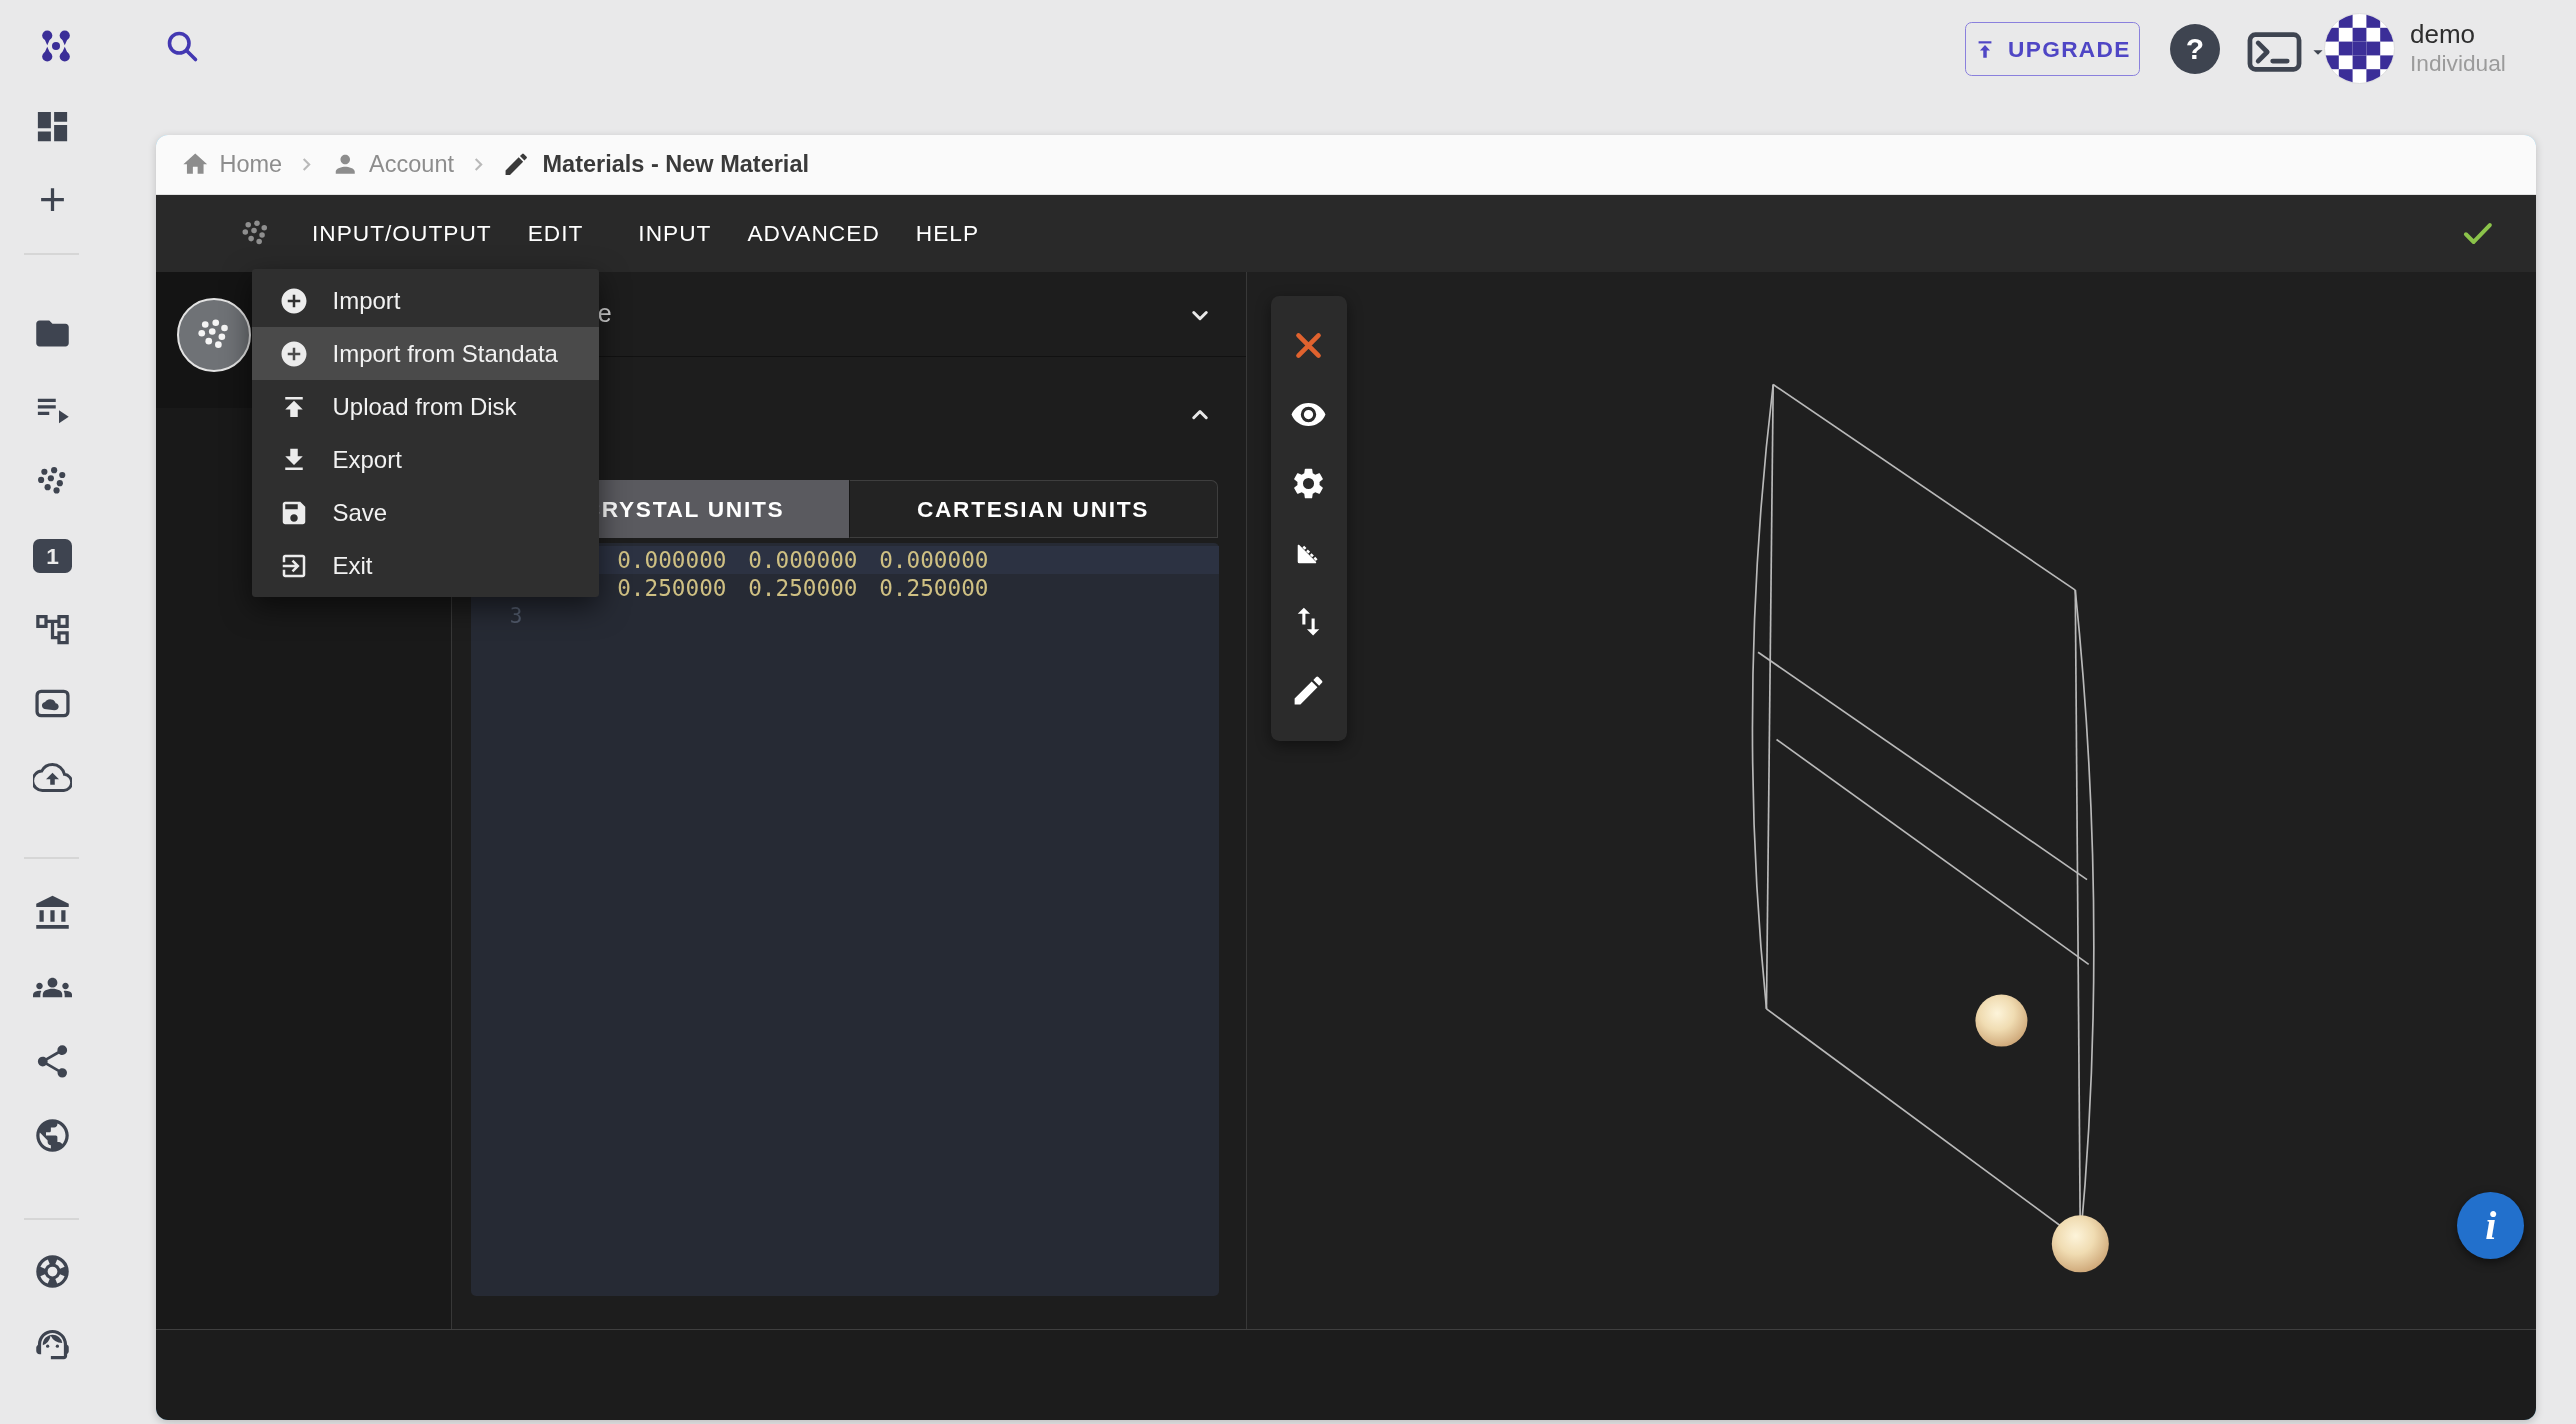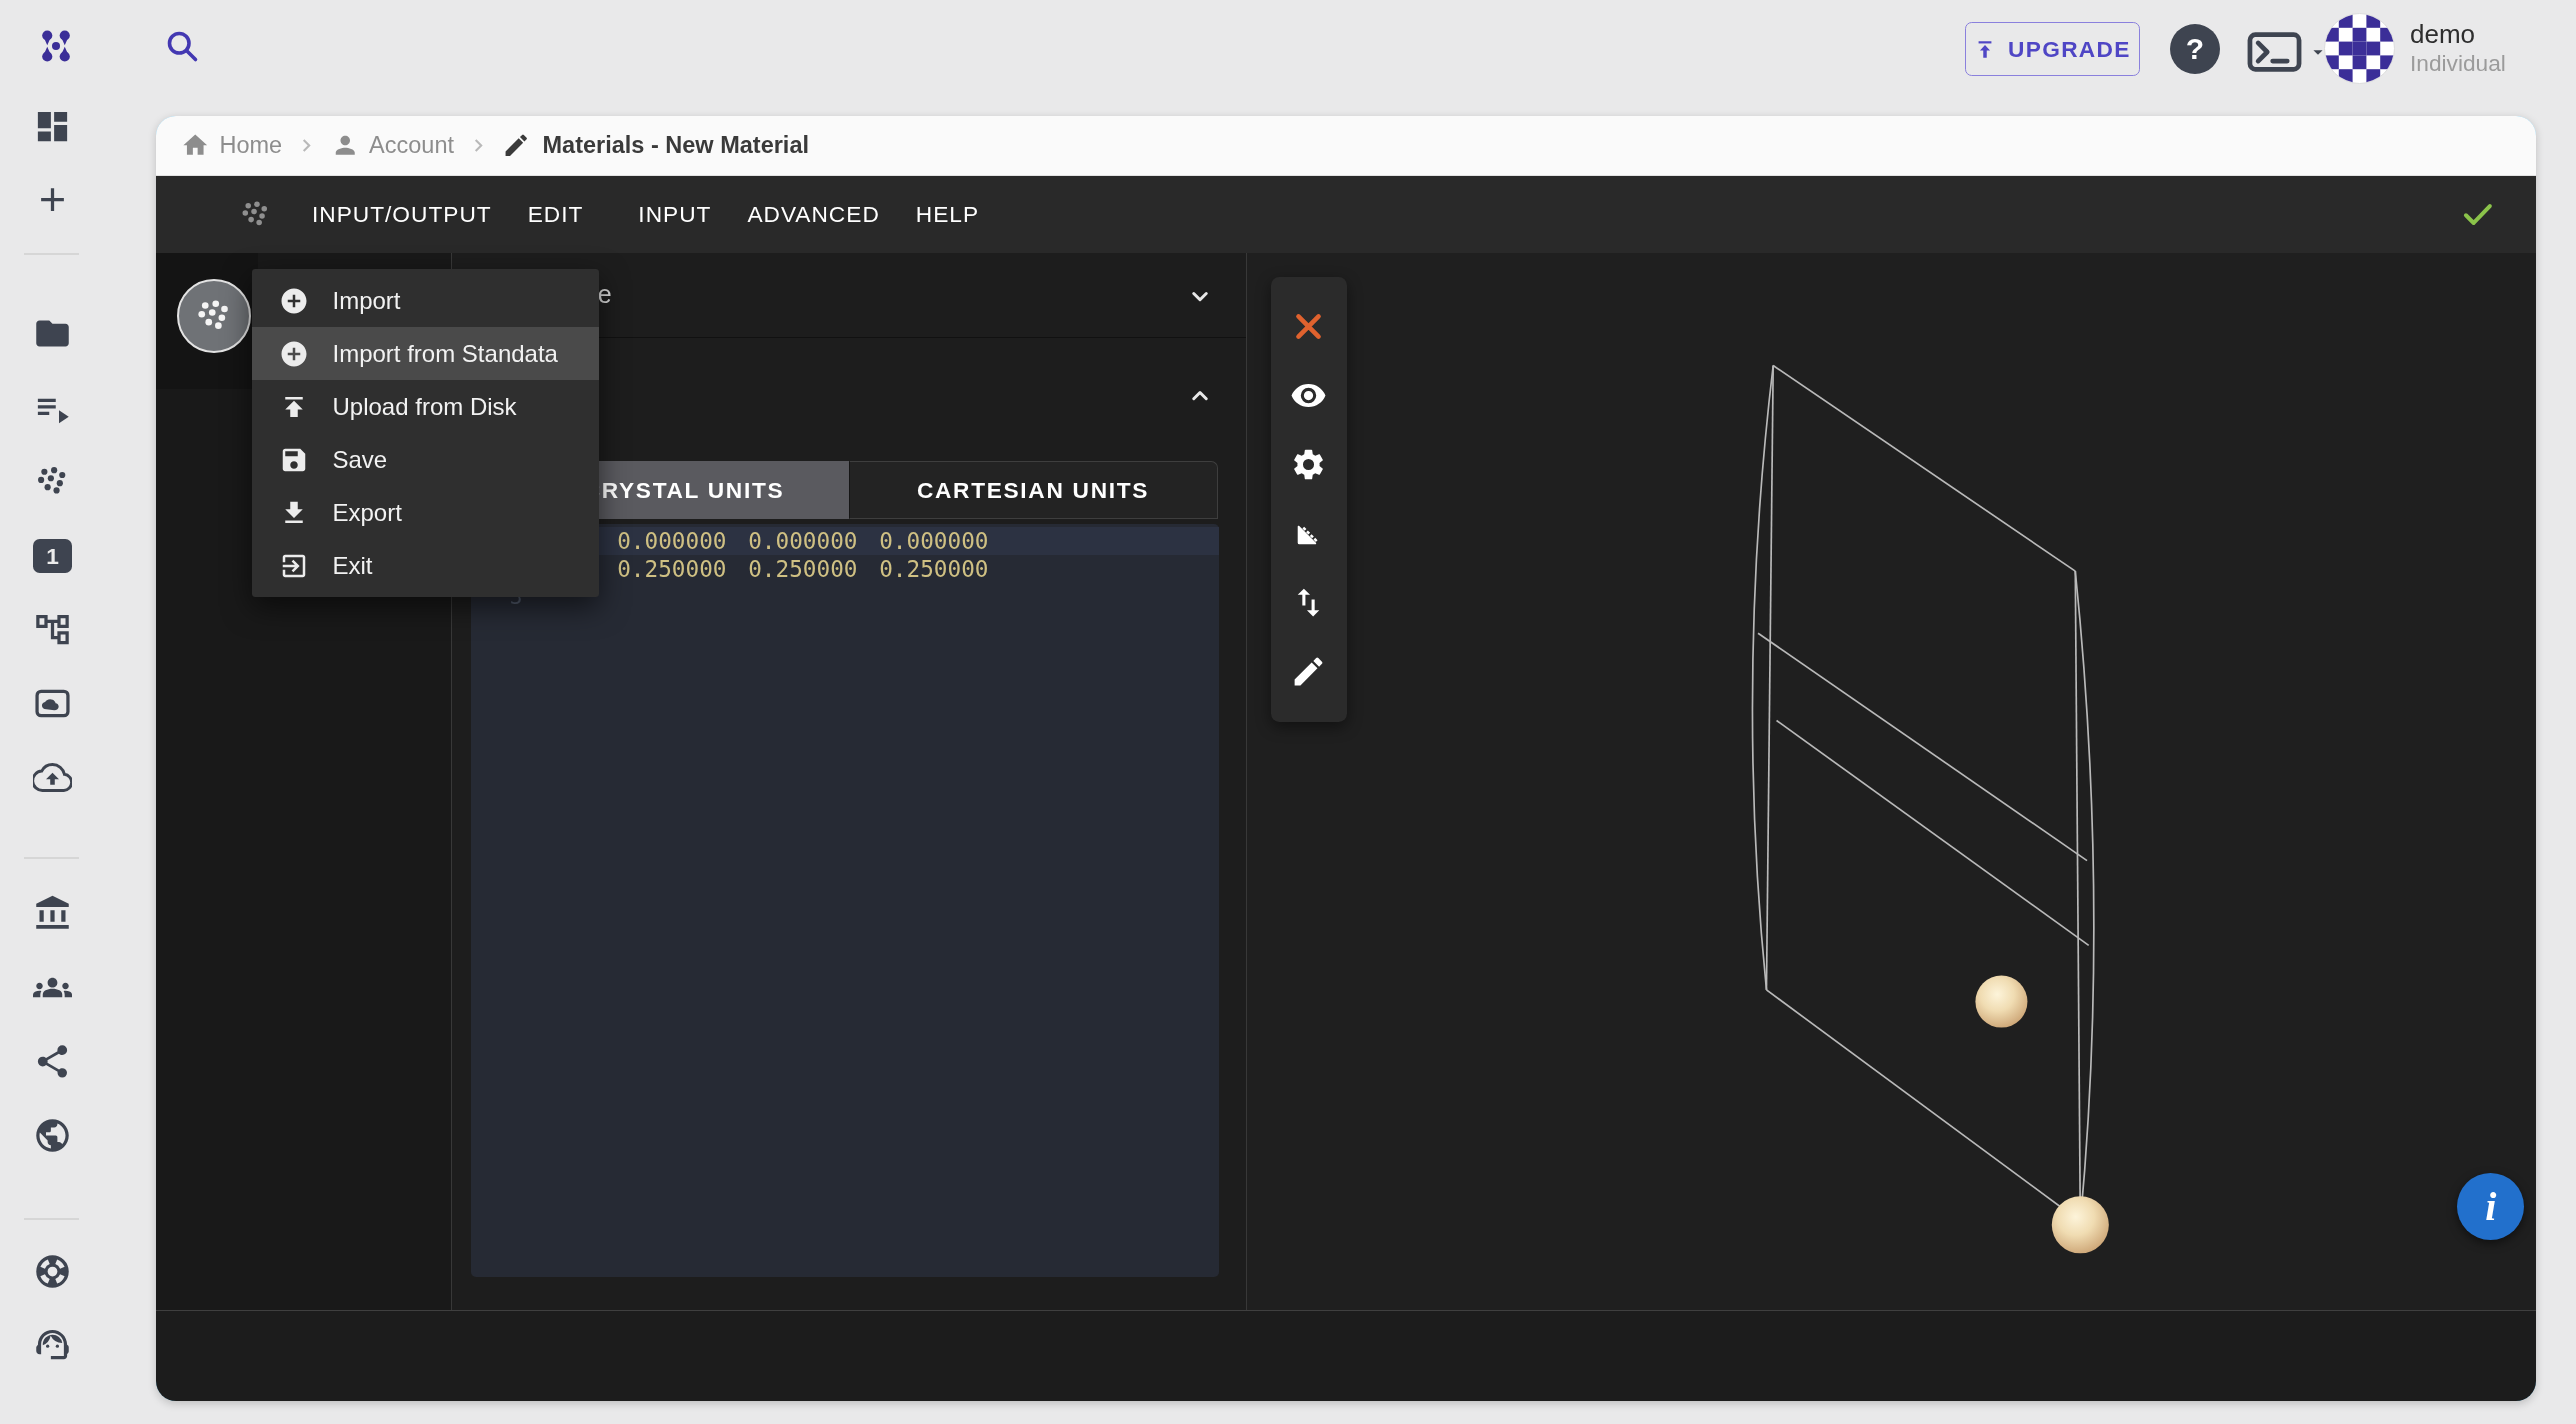--- a/index.html
+++ b/index.html
@@ -22,21 +22,21 @@
   .user-name{font-size:26px;color:#2e2e2e;line-height:30px;}
   .user-plan{font-size:22.7px;color:#9b9b9b;line-height:28.5px;}
 
   
   .rail-ic{position:absolute;left:33px;width:39px;height:39px;cursor:pointer;}
   .rail-div{position:absolute;left:23.5px;width:55px;height:1.7px;background:#d6d6d6;}
   .badge-one{position:absolute;left:33px;width:39px;height:34px;background:#3e4450;border-radius:6.7px;
     color:#ececec;font-size:22.7px;font-weight:bold;display:flex;align-items:center;justify-content:center;cursor:pointer;}
 
   
-  .card{position:absolute;left:156px;top:116px;width:2380px;height:1285px;border-radius:20px;
+  .card{position:absolute;left:156px;top:135px;width:2380px;height:1285px;border-radius:12px;
         overflow:hidden;box-shadow:0 2.5px 8.4px rgba(0,0,0,0.18);background:#7dd3fc;}
   .crumb{height:59px;background:#fafafa;border-bottom:0.8px solid #e2e2e2;display:flex;align-items:center;
          padding-left:25px;gap:11.7px;font-size:23.5px;color:#8d8d8d;}
   .crumb .cur{color:#3a3a3a;font-weight:600;}
   .crumb-link{display:flex;align-items:center;gap:10px;cursor:pointer;}
   .mbar{height:77px;background:#292929;display:flex;align-items:center;color:#fff;font-size:22.7px;
         font-weight:500;letter-spacing:1px;padding-left:48px;}
   .mitem{cursor:pointer;}
   .content{position:absolute;top:137px;left:0;right:0;bottom:90px;display:flex;}
   .colL{width:295px;background:#191919;border-right:0.8px solid #383838;position:relative;}
@@ -423,32 +423,32 @@
       <span>Import from Standata</span>
     </div>
     <div class="dd-item">
       <svg width="30" height="30" viewBox="0 0 24 24" fill="#ececec">
           <path d="M5 4v2h14V4H5zm4 10v6h6v-6h4l-7-7-7 7h4z"></path>
         </svg>
       <span>Upload from Disk</span>
     </div>
     <div class="dd-item">
       <svg width="30" height="30" viewBox="0 0 24 24" fill="#ececec">
+          <path d="M19 9h-4V3H9v6H5l7 7 7-7zM5 18v2h14v-2H5z"></path>
+        </svg>
+      <span>Export</span>
+    </div>
+    <div class="dd-item">
+      <svg width="30" height="30" viewBox="0 0 24 24" fill="#ececec">
           <path d="M17 3H5c-1.11 0-2 .9-2 2v14c0 1.1.89 2 2 2h14c1.1 0 2-.9 2-2V7l-4-4zm-5 16c-1.66 0-3-1.34-3-3s1.34-3 3-3 3 1.34 3 3-1.34 3-3 3zm3-10H5V5h10v4z"></path>
         </svg>
       <span>Save</span>
     </div>
     <div class="dd-item">
       <svg width="30" height="30" viewBox="0 0 24 24" fill="#ececec">
-          <path d="M19 9h-4V3H9v6H5l7 7 7-7zM5 18v2h14v-2H5z"></path>
-        </svg>
-      <span>Export</span>
-    </div>
-    <div class="dd-item">
-      <svg width="30" height="30" viewBox="0 0 24 24" fill="#ececec">
           <path d="M10.09 15.59L11.5 17l5-5-5-5-1.41 1.41L12.67 11H3v2h9.67l-2.58 2.59zM19 3H5c-1.11 0-2 .9-2 2v4h2V5h14v14H5v-4H3v4c0 1.1.89 2 2 2h14c1.1 0 2-.9 2-2V5c0-1.1-.9-2-2-2z"></path>
         </svg>
       <span>Exit</span>
     </div>
   </div>
 
 </div>
 
 
 </body></html>

